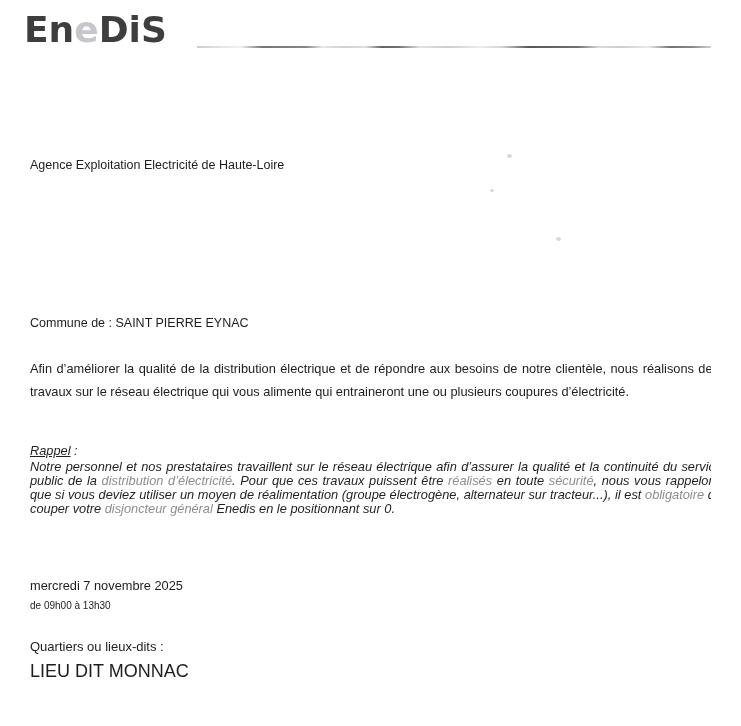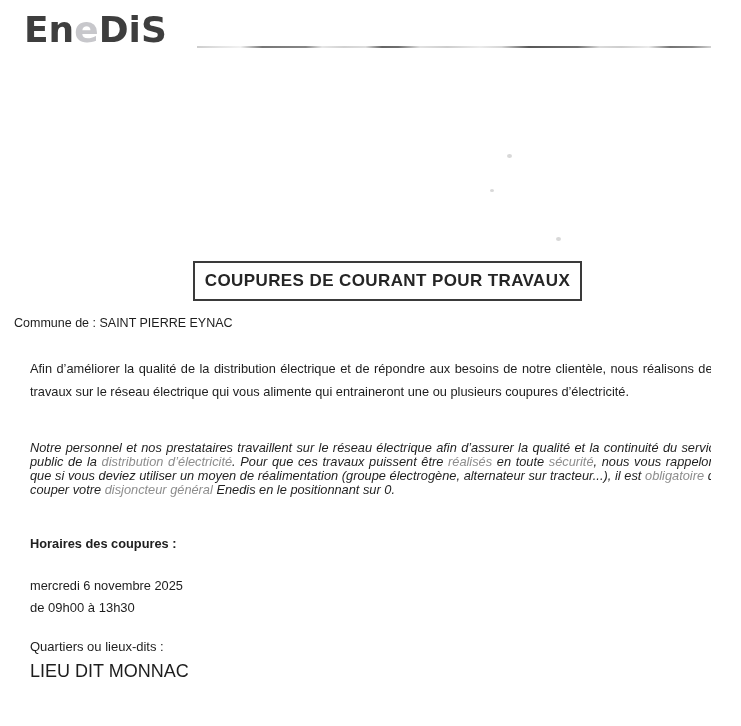--- a/index.html
+++ b/index.html
@@ -50,63 +50,61 @@
   .agency{position:absolute;left:30px;top:158px;font-size:12.5px;}
   .title-box{
     position:absolute;left:193px;top:261px;width:385px;height:36px;
     border:2px solid #3a3a3a;
     display:flex;align-items:center;justify-content:center;
   }
   .title-box .title{
     font-size:17px;font-weight:bold;color:#252525;letter-spacing:.4px;
     white-space:nowrap;
   }
-  .commune{position:absolute;left:14px;top:316px;font-size:12.5px;}
+  .commune{position:absolute;left:30px;top:316px;font-size:12.5px;}
   .para{position:absolute;left:30px;width:689px;font-size:12.8px;line-height:23px;text-align:justify;}
   .para.p1{top:344px;}
   .para.p2{top:393px;}
   .rappel{position:absolute;left:30px;top:441px;width:692px;}
   .rappel-head{font-style:italic;font-size:12.8px;line-height:19px;color:#1f1f1f;}
   .rappel-head .u{text-decoration:underline;}
   .rappel-body{
     font-style:italic;font-size:12.8px;line-height:14px;text-align:justify;color:#1f1f1f;
     margin:0;
   }
   .rappel-body .faded{color:#8d8d8d;}
   .horaires{position:absolute;left:30px;top:536px;font-size:12.8px;font-weight:bold;color:#202020;}
   .date-line{position:absolute;left:30px;top:578px;font-size:12.8px;}
-  .time-line{position:absolute;left:30px;top:600px;font-size:13px;}
+  .time-line{position:absolute;left:30px;top:600px;font-size:10px;}
   .quartiers-label{position:absolute;left:30px;top:639px;font-size:13px;}
   .quartiers-value{position:absolute;left:30px;top:661px;font-size:18px;}
 </style>
 </head>
 <body>
 
 <div class="page">
 
   <div class="logo"><span>En</span><span class="logo-e">e</span><span>DiS</span></div>
   <div class="scan-line"></div>
 
   <div class="speck s1"></div>
   <div class="speck s2"></div>
   <div class="speck s3"></div>
 
+  <div class="agency">Agence Exploitation Electricité de Haute-Loire</div>
 
-  <div class="title-box">
-    <span class="title">COUPURES DE COURANT POUR TRAVAUX</span>
-  </div>
 
   <div class="commune">Commune de : SAINT PIERRE EYNAC</div>
 
   <p class="para p1">Afin d’améliorer la qualité de la distribution électrique et de répondre aux besoins de notre clientèle, nous réalisons des travaux sur le réseau électrique qui vous alimente qui entraineront une ou plusieurs coupures d’électricité.</p>
 
   <div class="rappel">
+    <div class="rappel-head"><span class="u">Rappel</span><span> :</span></div>
     <p class="rappel-body"><span>Notre personnel et nos prestataires travaillent sur le réseau électrique afin d’assurer la qualité et la continuité du service public de la </span><span class="faded">distribution d’électricité</span><span>. Pour que ces travaux puissent être </span><span class="faded">réalisés</span><span> en toute </span><span class="faded">sécurité</span><span>, nous vous rappelons que si vous deviez utiliser un moyen de réalimentation (groupe électrogène, alternateur sur tracteur...), il est </span><span class="faded">obligatoire</span><span> de couper votre </span><span class="faded">disjoncteur général</span><span> Enedis en le positionnant sur 0.</span></p>
   </div>
 
-  <div class="horaires">Horaires des coupures :</div>
-  <div class="date-line">mercredi 6 novembre 2025</div>
+  <div class="date-line">mercredi 7 novembre 2025</div>
   <div class="time-line">de 09h00 à 13h30</div>
 
   <div class="quartiers-label">Quartiers ou lieux-dits :</div>
   <div class="quartiers-value">LIEU DIT MONNAC</div>
 
 </div>
 
 </body></html>

